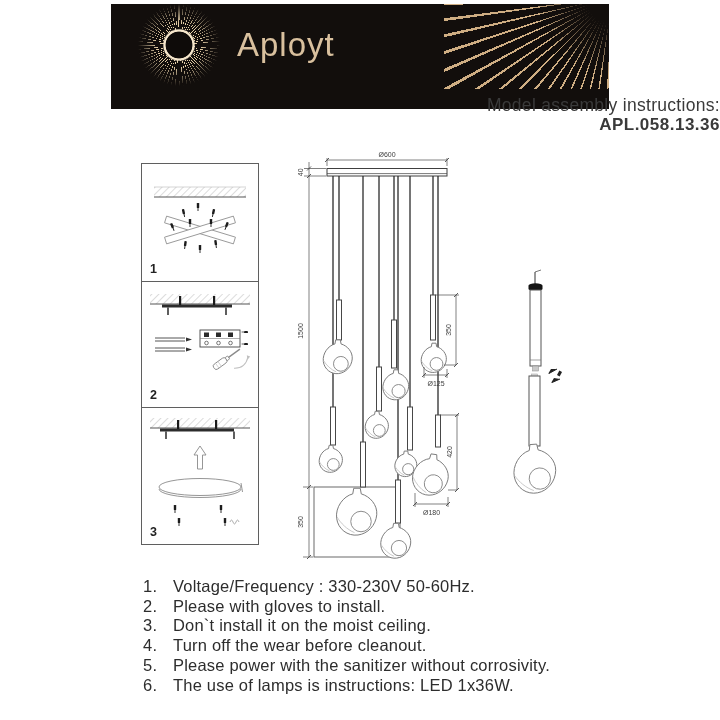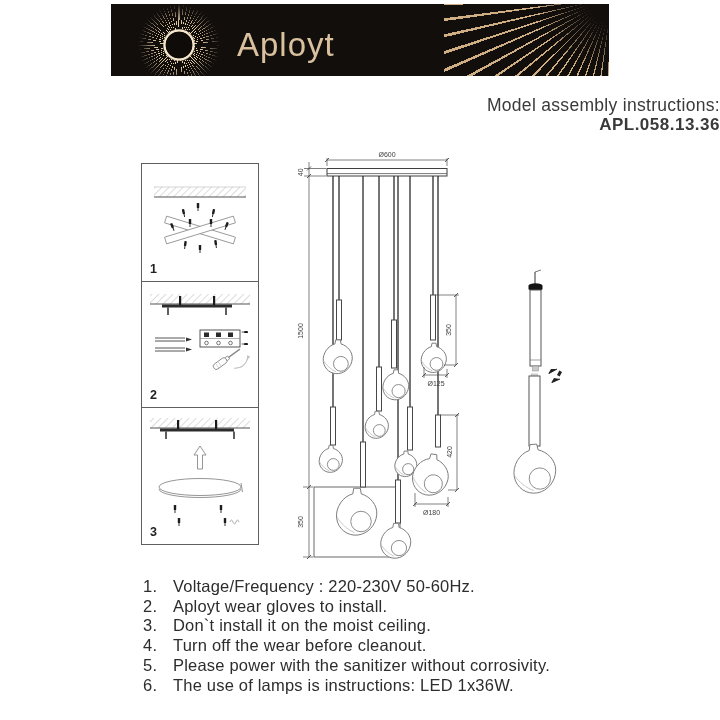--- a/index.html
+++ b/index.html
@@ -1,20 +1,20 @@
 <!DOCTYPE html>
 <html><head>
 <meta charset="utf-8">
 <style>
   html,body{margin:0;padding:0;background:#fff;}
   #canvas{position:relative;width:720px;height:720px;background:#ffffff;overflow:hidden;
           font-family:"Liberation Sans",sans-serif;}
 
   
-  .banner{position:absolute;left:111px;top:4px;width:498px;height:72px;background:#120e0c;overflow:hidden;}
+  .banner{position:absolute;left:111px;top:4px;width:498px;height:105px;background:#120e0c;overflow:hidden;}
   .starburst{position:absolute;left:26px;top:-1px;width:84px;height:84px;border-radius:50%;
     background:
       radial-gradient(circle at 50% 50%, #0e0b09 0 13px, rgba(14,11,9,0) 13.8px),
       radial-gradient(circle at 50% 50%, rgba(246,231,204,0) 0 12.5px, #f6e7cc 13.5px 15px, rgba(246,231,204,0) 16.5px),
       radial-gradient(circle at 50% 50%, rgba(18,14,12,0) 0 22px, #120e0c 41px),
       repeating-conic-gradient(from 0deg, #e3cda6 0deg 1.15deg, rgba(0,0,0,0) 1.15deg 5.6deg);
   }
   .brand{position:absolute;left:126px;top:21px;font-size:33px;line-height:40px;color:#d9c09e;
          letter-spacing:1px;font-weight:400;}
   .fan{position:absolute;right:0;top:0;width:165px;height:85px;
@@ -312,25 +312,25 @@
     <g>
       <rect x="26.5" y="112" width="6" height="4" fill="#ddd" stroke="#999" stroke-width="0.5"></rect>
       <rect x="24" y="114" width="11" height="70" fill="#fff" stroke="#555" stroke-width="1"></rect>
     </g>
     <use href="#blob" transform="translate(30 207) rotate(-4) scale(1.3)"></use>
   </svg>
 
   <div class="notes">
     <div class="note">
       <span class="num">1.</span>
-      <span class="txt">Voltage/Frequency : 220-230V 50-60Hz.</span>
+      <span class="txt">Voltage/Frequency : 330-230V 50-60Hz.</span>
     </div>
     <div class="note">
       <span class="num">2.</span>
-      <span class="txt">Aployt wear gloves to install.</span>
+      <span class="txt">Please with gloves to install.</span>
     </div>
     <div class="note">
       <span class="num">3.</span>
       <span class="txt">Don`t install it on the moist ceiling.</span>
     </div>
     <div class="note">
       <span class="num">4.</span>
       <span class="txt">Turn off the wear before cleanout.</span>
     </div>
     <div class="note">

